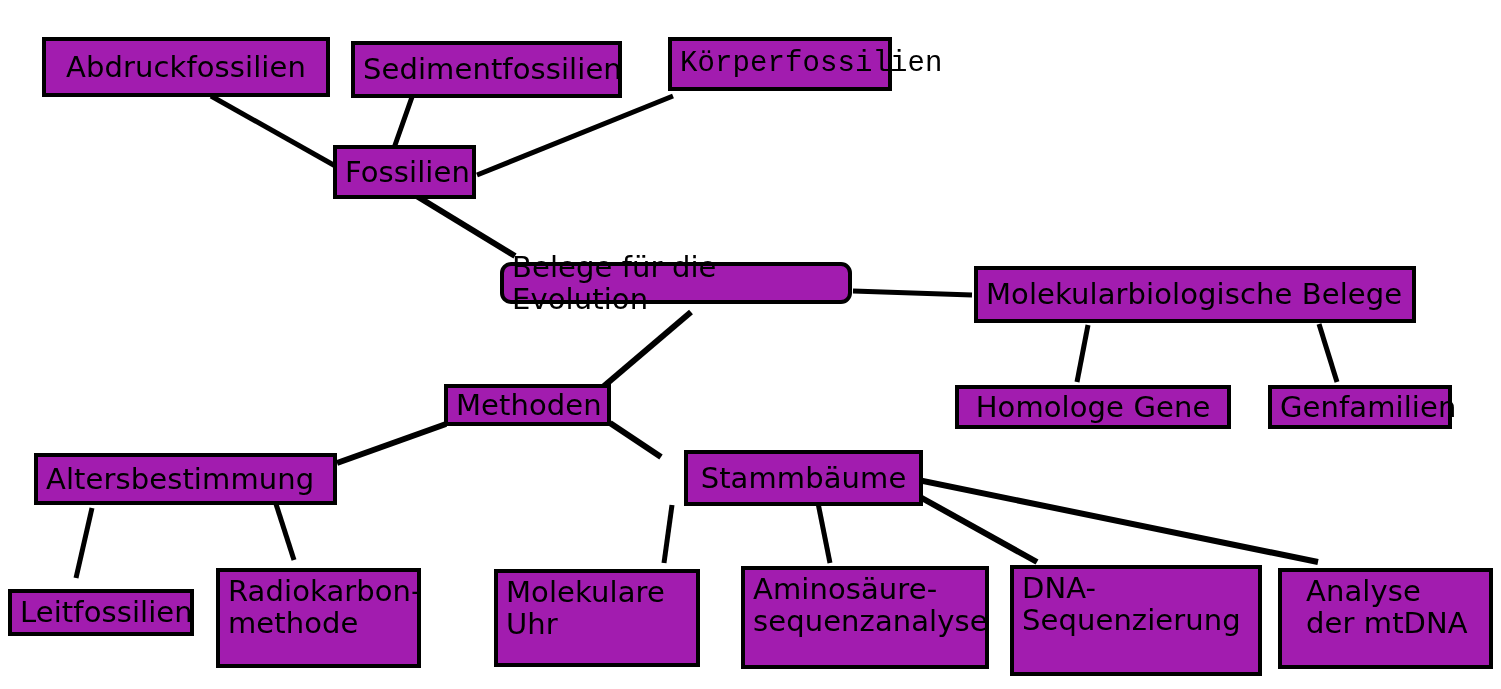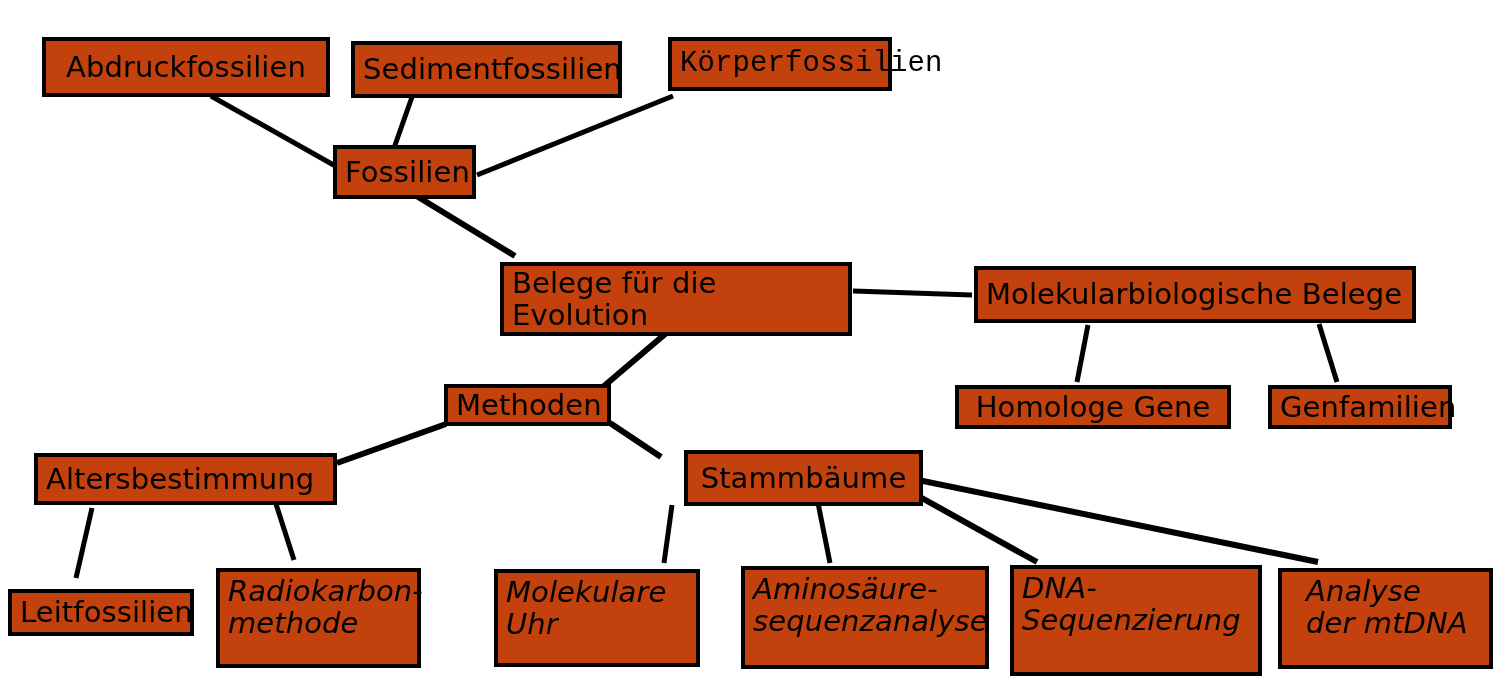--- a/index.html
+++ b/index.html
@@ -21,37 +21,37 @@
     left: 0;
     top: 0;
     width: 1501px;
     height: 689px;
     pointer-events: none;
   }
   .node {
     position: absolute;
     box-sizing: border-box;
     border: 4px solid #000000;
-    background: #c2410c;
+    background: #a21caf;
     display: flex;
     align-items: center;
     justify-content: flex-start;
     z-index: 5;
   }
   .node .label {
     display: block;
     color: #000000;
     font-size: 29px;
     line-height: 1.12;
     white-space: pre-line;
     padding: 0 8px;
     letter-spacing: 0.1px;
   }
   .node.center .label { text-align: center; width: 100%; padding: 0 4px; }
-  .node.two-line { align-items: flex-start; font-style: italic; }
+  .node.two-line { align-items: flex-start; }
   .node.two-line .label { padding-top: 3px; }
 </style>
 </head>
 <body>
 
 <div id="canvas">
   <svg id="edges" viewBox="0 0 1501 689" preserveAspectRatio="none">
       <line x1="211" y1="96" x2="346" y2="172" stroke="#000000" stroke-width="5" stroke-linecap="butt"></line>
       <line x1="412" y1="97" x2="394" y2="148" stroke="#000000" stroke-width="5" stroke-linecap="butt"></line>
       <line x1="673" y1="96" x2="477" y2="175" stroke="#000000" stroke-width="5" stroke-linecap="butt"></line>
@@ -75,21 +75,21 @@
       </div>
       <div class="node" style="left: 351px; top: 41px; width: 271px; height: 57px; border-color: rgb(0, 0, 0);">
         <span class="label" style="color: rgb(0, 0, 0);">Sedimentfossilien</span>
       </div>
       <div class="node" style="left: 668px; top: 37px; width: 224px; height: 54px; border-color: rgb(0, 0, 0); font-family: Liberation Mono, monospace;">
         <span class="label" style="color: rgb(0, 0, 0);">Körperfossilien</span>
       </div>
       <div class="node" style="left: 333px; top: 145px; width: 143px; height: 54px; border-color: rgb(0, 0, 0);">
         <span class="label" style="color: rgb(0, 0, 0);">Fossilien</span>
       </div>
-      <div class="node" style="left: 500px; top: 262px; width: 352px; height: 74px; border-color: rgb(0, 0, 0);">
+      <div class="node" style="left: 500px; top: 262px; width: 352px; height: 42px; border-color: rgb(0, 0, 0); border-radius: 11px;">
         <span class="label" style="color: rgb(0, 0, 0);">Belege für die Evolution</span>
       </div>
       <div class="node" style="left: 974px; top: 266px; width: 442px; height: 57px; border-color: rgb(0, 0, 0);">
         <span class="label" style="color: rgb(0, 0, 0);">Molekularbiologische Belege</span>
       </div>
       <div class="node center" style="left: 955px; top: 385px; width: 276px; height: 44px; border-color: rgb(0, 0, 0);">
         <span class="label" style="color: rgb(0, 0, 0);">Homologe Gene</span>
       </div>
       <div class="node" style="left: 1268px; top: 385px; width: 184px; height: 44px; border-color: rgb(0, 0, 0);">
         <span class="label" style="color: rgb(0, 0, 0);">Genfamilien</span>

